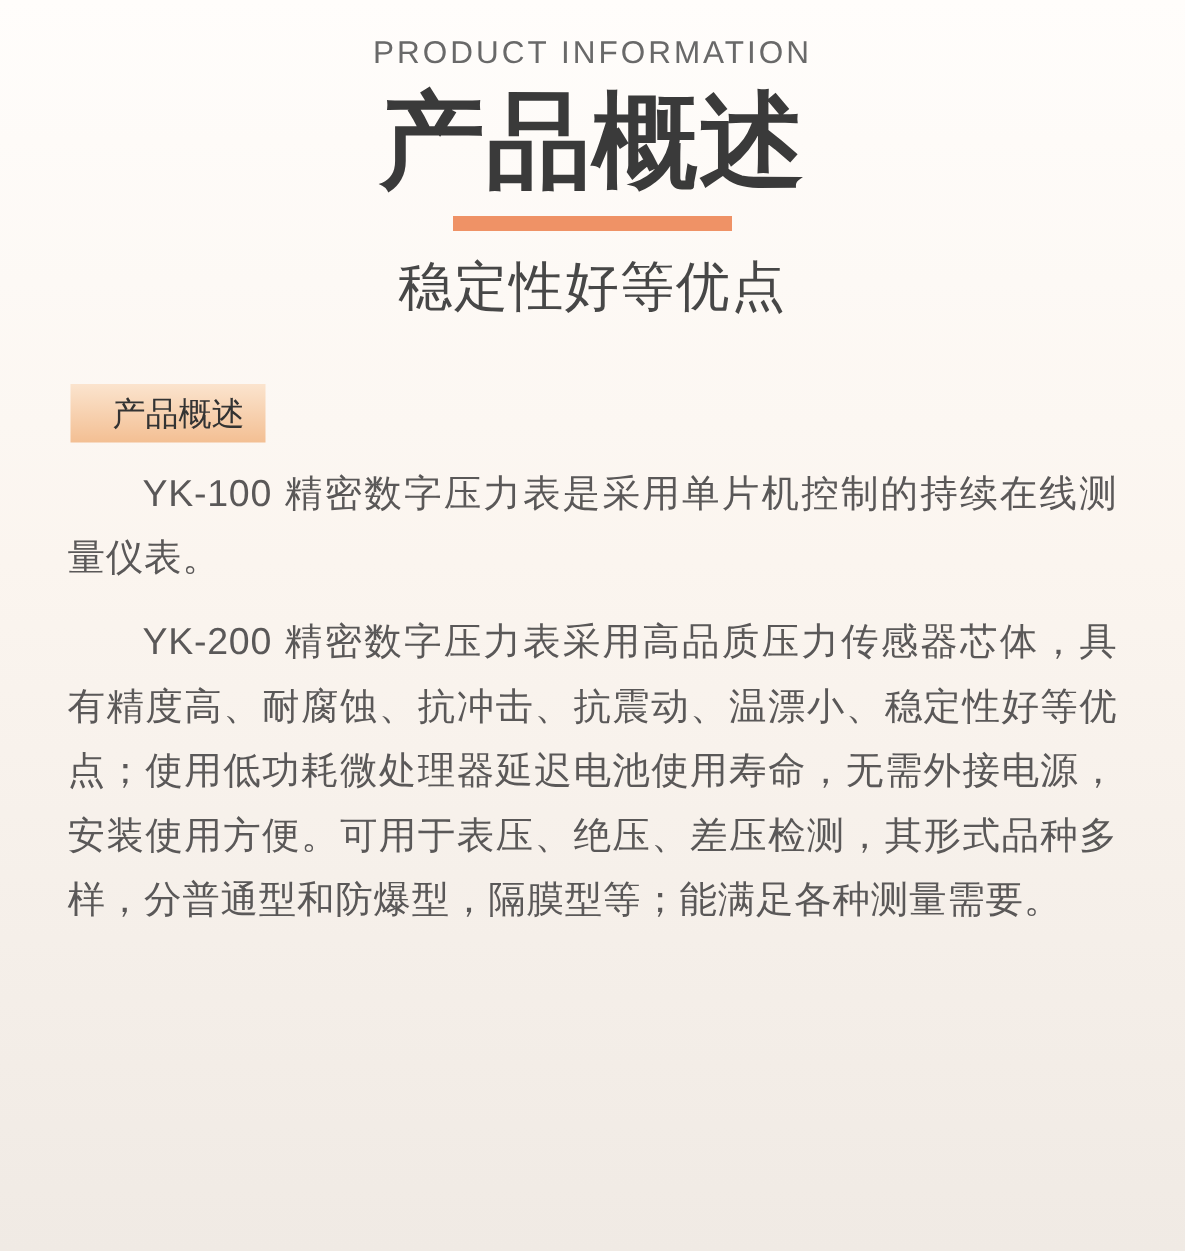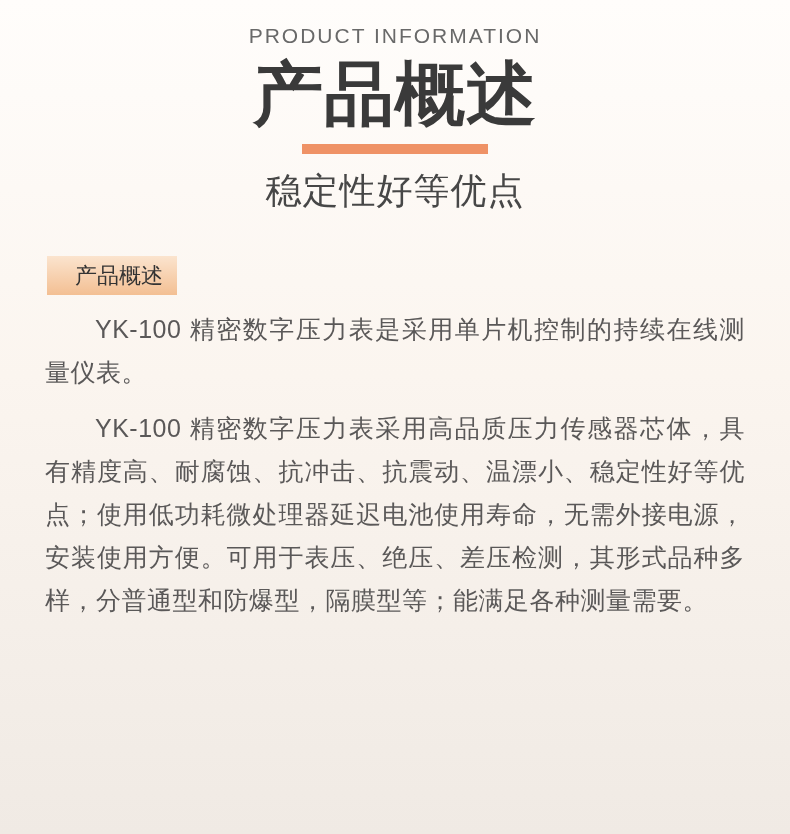--- a/index.html
+++ b/index.html
@@ -76,17 +76,17 @@
     <div class="title">产品概述</div>
     <div class="divider-bar"></div>
     <div class="subtitle">稳定性好等优点</div>
   </div>
 
   <div class="section">
     <div class="section-badge">产品概述</div>
 
     <div class="body-text">
       <p>YK-100 精密数字压力表是采用单片机控制的持续在线测量仪表。</p>
-      <p>YK-100 精密数字压力表采用高品质压力传感器芯体，具有精度高、耐腐蚀、抗冲击、抗震动、温漂小、稳定性好等优点；使用低功耗微处理器延迟电池使用寿命，无需外接电源，安装使用方便。可用于表压、绝压、差压检测，其形式品种多样，分普通型和防爆型，隔膜型等；能满足各种测量需要。</p>
+      <p>YK-200 精密数字压力表采用高品质压力传感器芯体，具有精度高、耐腐蚀、抗冲击、抗震动、温漂小、稳定性好等优点；使用低功耗微处理器延迟电池使用寿命，无需外接电源，安装使用方便。可用于表压、绝压、差压检测，其形式品种多样，分普通型和防爆型，隔膜型等；能满足各种测量需要。</p>
     </div>
   </div>
 
 </div>
 
 </body></html>

